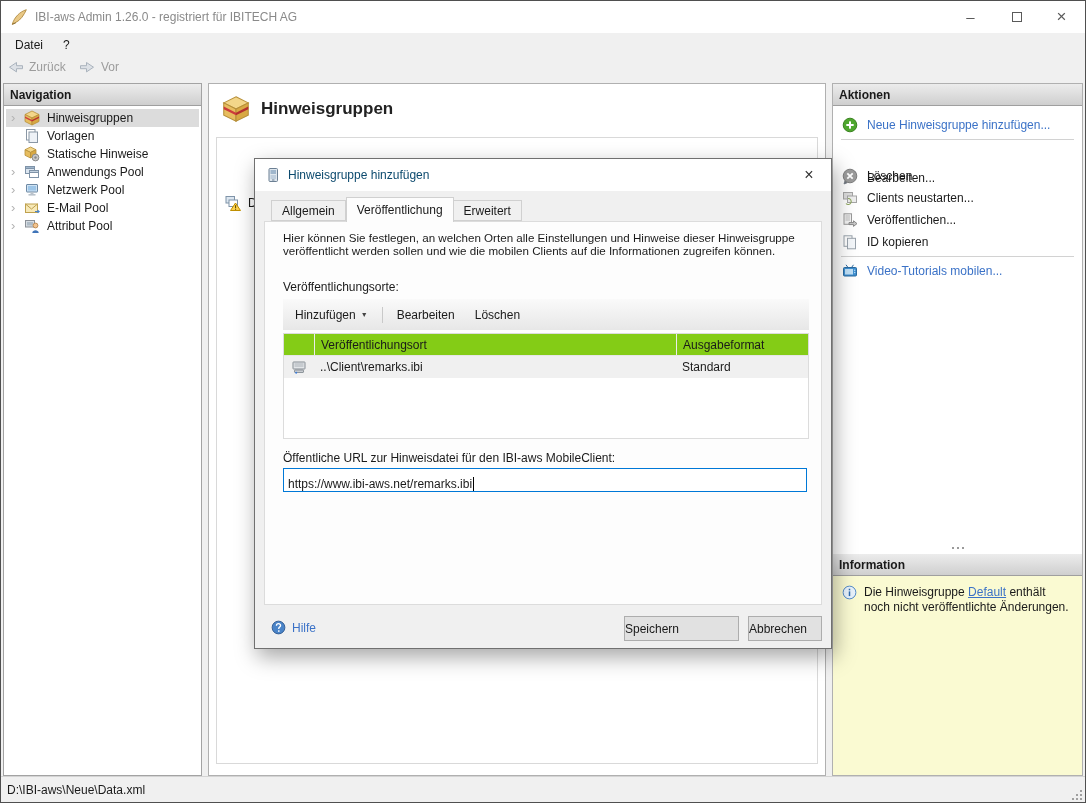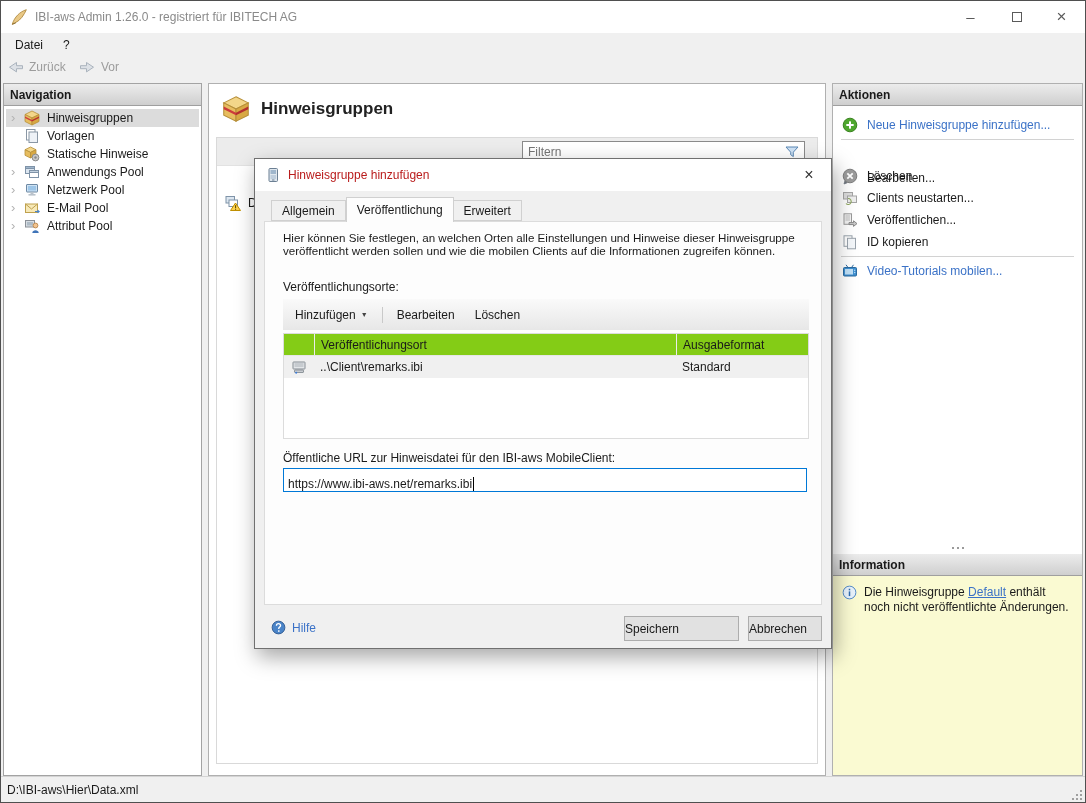--- a/index.html
+++ b/index.html
@@ -58,21 +58,21 @@
   
   .statusbar{position:absolute;left:0;right:0;top:775px;height:27px;background:#f0f0f0;border-top:1px solid #d4d4d4;}
   .status-text{position:absolute;left:6px;top:6px;}
   .resize-grip{position:absolute;right:3px;bottom:3px;width:12px;height:12px;}
   .resize-grip i{position:absolute;width:2px;height:2px;background:#a0a0a0;}
   
   .dialog{position:absolute;left:253px;top:157px;width:578px;height:491px;background:#f0f0f0;border:1px solid #707070;
           box-shadow:3px 8px 20px rgba(0,0,0,0.35);}
   .dlg-titlebar{position:absolute;left:0;top:0;right:0;height:32px;background:#fff;}
   .dlg-icon{position:absolute;left:10px;top:8px;width:16px;height:16px;}
-  .dlg-title{position:absolute;left:33px;top:9px;color:#b91c1c;}
+  .dlg-title{position:absolute;left:33px;top:9px;color:#0c4a6e;}
   .dlg-close{position:absolute;right:11px;top:5px;width:22px;height:22px;display:flex;align-items:center;justify-content:center;font-size:16px;color:#333;}
   .dlg-tabs{position:absolute;left:16px;top:37px;height:25px;display:flex;align-items:flex-end;z-index:2;}
   .tab{height:21px;padding:3px 10px;border:1px solid #d0d0d0;border-left:none;background:#f0f0f0;white-space:nowrap;}
   .tab:first-child{border-left:1px solid #d0d0d0;}
   .tab.active{height:25px;background:#fdfdfd;border:1px solid #d0d0d0;border-bottom:none;padding-top:5px;margin-bottom:-1px;}
   .dlg-panel{position:absolute;left:9px;right:9px;top:62px;height:384px;background:#fdfdfd;border:1px solid #dcdcdc;z-index:1;}
   .dlg-desc{position:absolute;left:18px;top:9px;width:532px;font-size:11.6px;line-height:13px;}
   .dlg-loclabel{position:absolute;left:18px;top:58px;}
   .dlg-toolbar{position:absolute;left:18px;top:77px;width:526px;height:31px;background:linear-gradient(#fafafa,#e7e7e7);
                display:flex;align-items:center;padding-left:2px;}
@@ -216,28 +216,20 @@
   <div class="main-pane">
     <svg class="main-header-icon" viewBox="0 0 16 16">
       <polygon points="8,1 15,4.5 8,8 1,4.5" fill="#f3d689" stroke="#b68f39" stroke-width="0.6"></polygon>
       <polygon points="1,4.5 8,8 8,15 1,11.5" fill="#e7bd5f" stroke="#b68f39" stroke-width="0.6"></polygon>
       <polygon points="15,4.5 8,8 8,15 15,11.5" fill="#d8a843" stroke="#b68f39" stroke-width="0.6"></polygon>
       <polygon points="1,6.6 8,10.1 8,11.6 1,8.1" fill="#cc3b3b"></polygon>
       <polygon points="15,6.6 8,10.1 8,11.6 15,8.1" fill="#b52f2f"></polygon>
     </svg>
     <div class="main-title">Hinweisgruppen</div>
     <div class="list-box">
-      <div class="filter-bar">
-        <div class="filter-box">
-          <input type="text" placeholder="Filtern" style="">
-          <svg class="funnel" viewBox="0 0 16 16">
-            <path d="M2 3 h12 l-4.7 5.2 v4.4 l-2.6 -1.9 v-2.5 Z" fill="#cfe3f6" stroke="#5b88b5"></path>
-          </svg>
-        </div>
-      </div>
       <div class="partial-item">
         <svg width="16" height="16" viewBox="0 0 16 16">
           <rect x="1" y="1.5" width="8.5" height="6.5" fill="#dce6f0" stroke="#7f93a8"></rect>
           <rect x="4" y="5" width="8.5" height="6.5" fill="#fff" stroke="#7f93a8"></rect>
           <polygon points="10.5,8 15.5,15.5 5.5,15.5" fill="#ffd34d" stroke="#c09000"></polygon>
           <rect x="10.1" y="10.2" width="1" height="3" fill="#5a4500"></rect>
           <rect x="10.1" y="13.8" width="1" height="1" fill="#5a4500"></rect>
         </svg>
         <span>D</span>
       </div>
@@ -324,21 +316,21 @@
         <div class="info-text">
           <span>Die Hinweisgruppe</span>
           <span class="info-link">Default</span>
           <span>enthält noch nicht veröffentlichte Änderungen.</span>
         </div>
       </div>
     </div>
   </div>
 
   <div class="statusbar">
-    <span class="status-text">D:\IBI-aws\Hier\Data.xml</span>
+    <span class="status-text">D:\IBI-aws\Neue\Data.xml</span>
     <div class="resize-grip">
       <i style="right:0;bottom:0;"></i>
         <i style="right:4px;bottom:0;"></i>
         <i style="right:0;bottom:4px;"></i>
       <i style="right:8px;bottom:0;"></i>
         <i style="right:0;bottom:8px;"></i>
         <i style="right:4px;bottom:4px;"></i>
     </div>
   </div>
 

